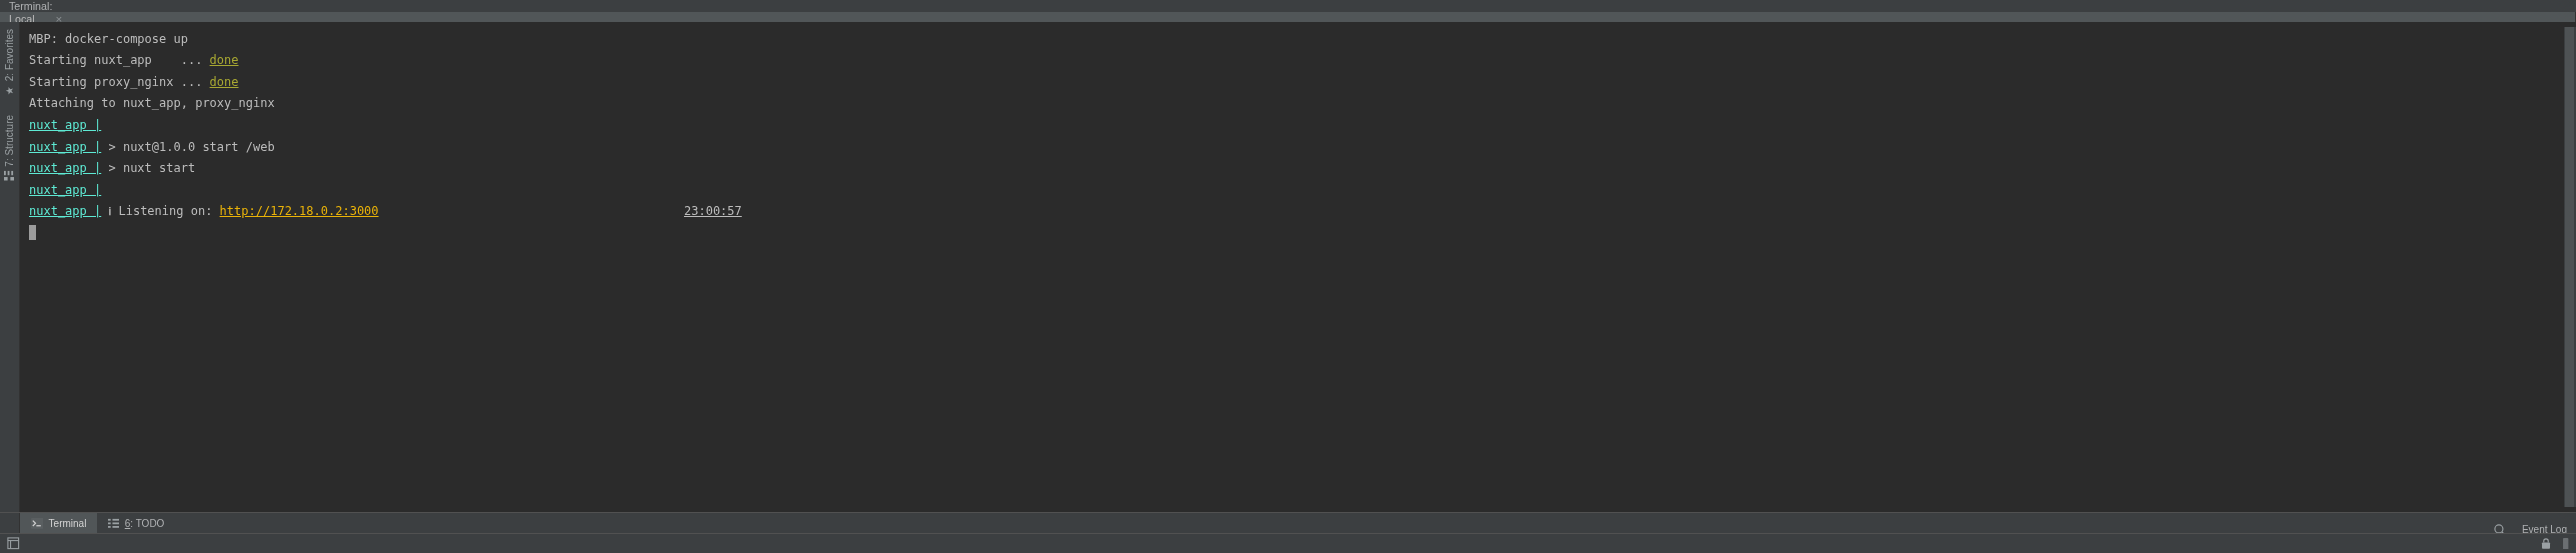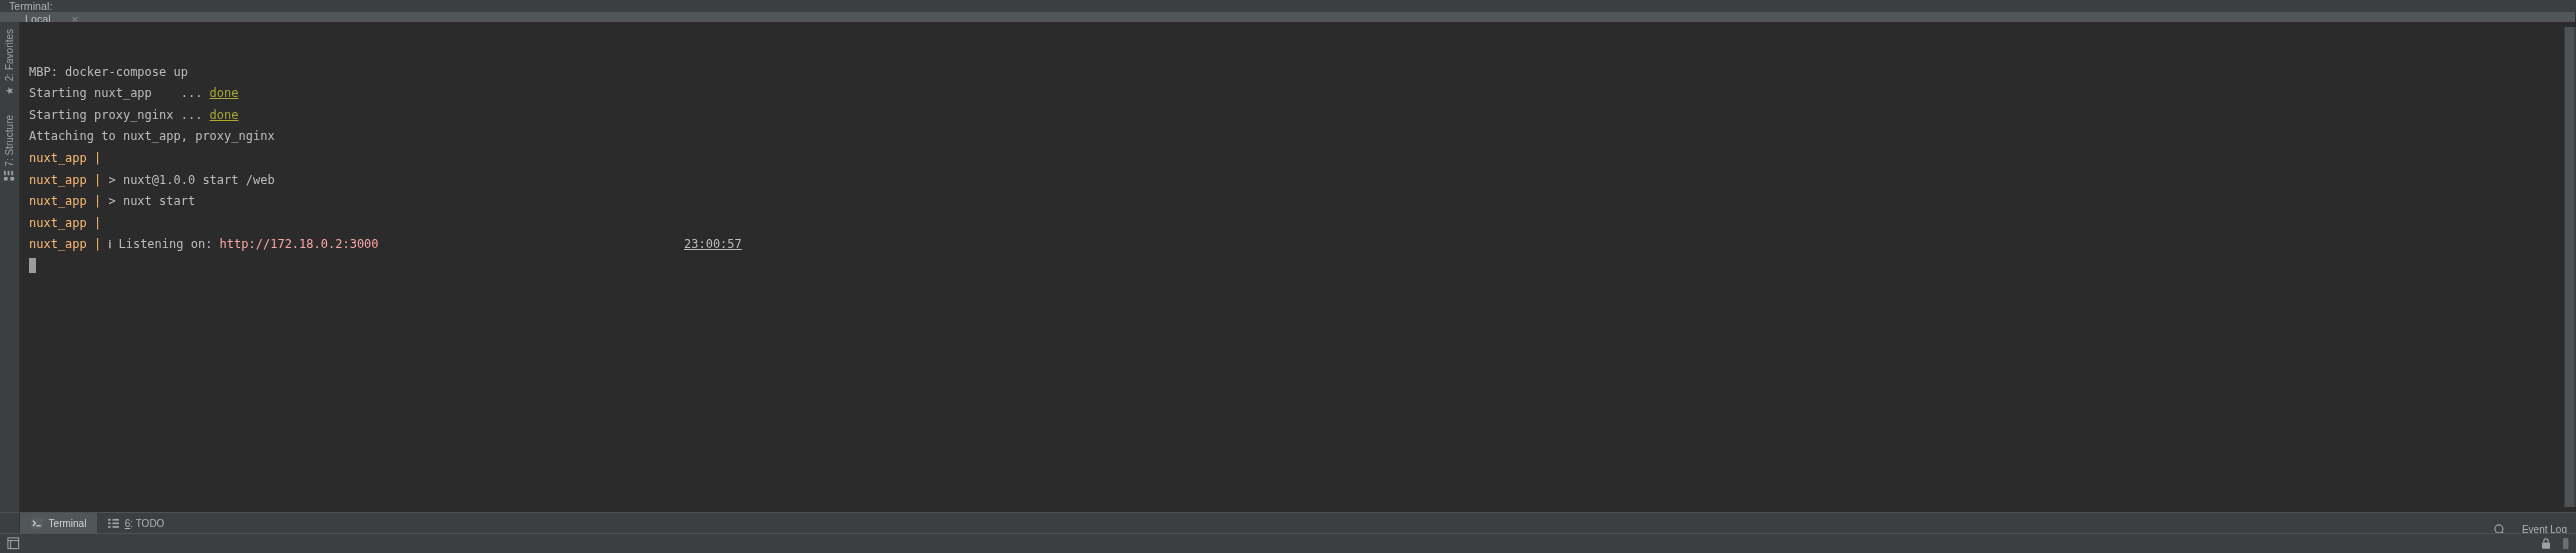--- a/index.html
+++ b/index.html
@@ -33,21 +33,21 @@
   }
   .top-bar .panel-title {
     padding: 0 9px;
     display: flex;
     align-items: center;
     color: #afb1b3;
   }
   .top-bar .tab {
     display: flex;
     align-items: center;
-    padding: 0 25px;
+    padding: 0 9px;
     background: #515658;
     border-right: 0.9px solid #323232;
     gap: 21px;
   }
   .tab .close-x { color: #8a8f92; font-size: 11.6px; cursor: pointer; }
   .top-bar .add-tab {
     width: 25px;
     display: flex;
     align-items: center;
     justify-content: center;
@@ -106,41 +106,40 @@
     display: flex;
     position: relative;
   }
   .terminal-inner {
     flex: 1;
     padding: 1.8px 7.2px;
     font-size: 12px;
     line-height: 1.8;
     white-space: pre;
     overflow: hidden;
-    margin-top: 33px;
   }
   .scrollbar-track {
     width: 12.5px;
     background: #3c3f41;
     margin: 0 0 0 3.6px;
     position: relative;
   }
   .scrollbar-thumb {
     position: absolute;
     left: 1.8px; right: 1.8px; top: 0;
     height: 100%;
     background: #4e5254;
     border-radius: 0;
   }
 
   .c-default { color: #bcbcbc; }
   .c-yellow  { color: #a8a832; text-decoration: underline; }
-  .c-cyan    { color: #fdba74; }
+  .c-cyan    { color: #5eead4; text-decoration: underline; }
   .c-info    { color: #bcbcbc; font-weight: bold; font-family: "Segoe UI", Arial, sans-serif; font-size: 10.7px; }
-  .c-link    { color: #fca5a5; cursor: pointer; }
+  .c-link    { color: #eab308; text-decoration: underline; cursor: pointer; }
   .cursor-block {
     display: inline-block;
     width: 7.2px; height: 15px;
     background: #9c9c9c;
     vertical-align: text-bottom;
   }
   .ts-right { position: absolute; text-decoration: underline; }
 
   
   .bottom-bar {

